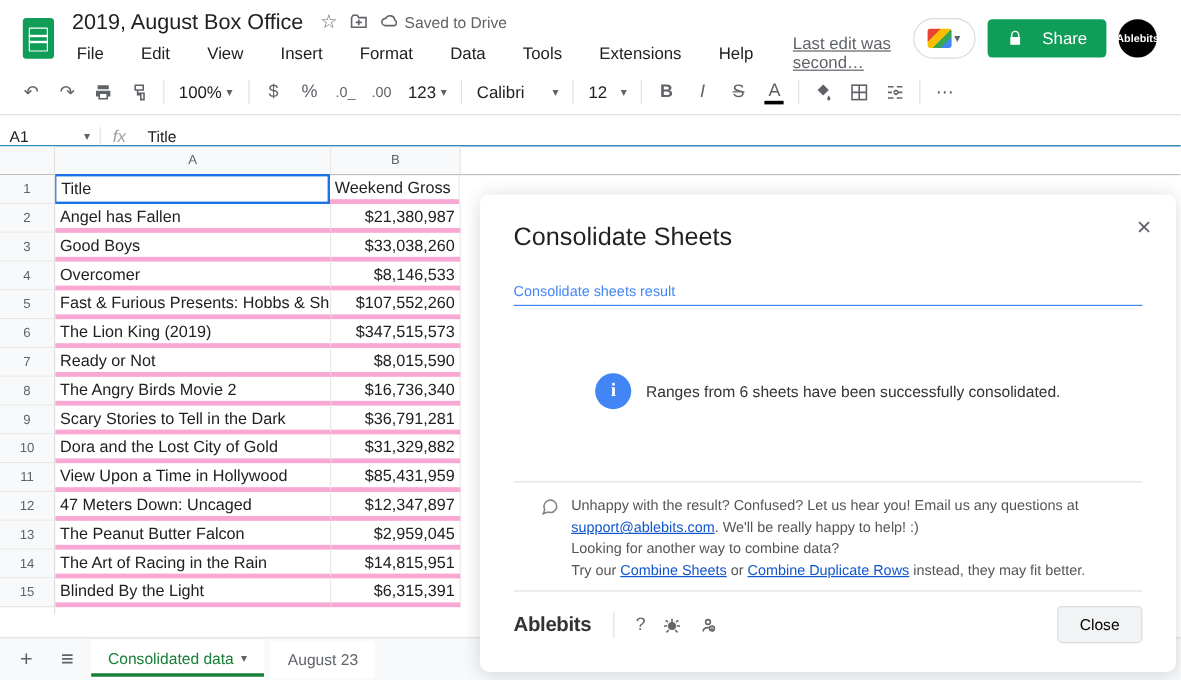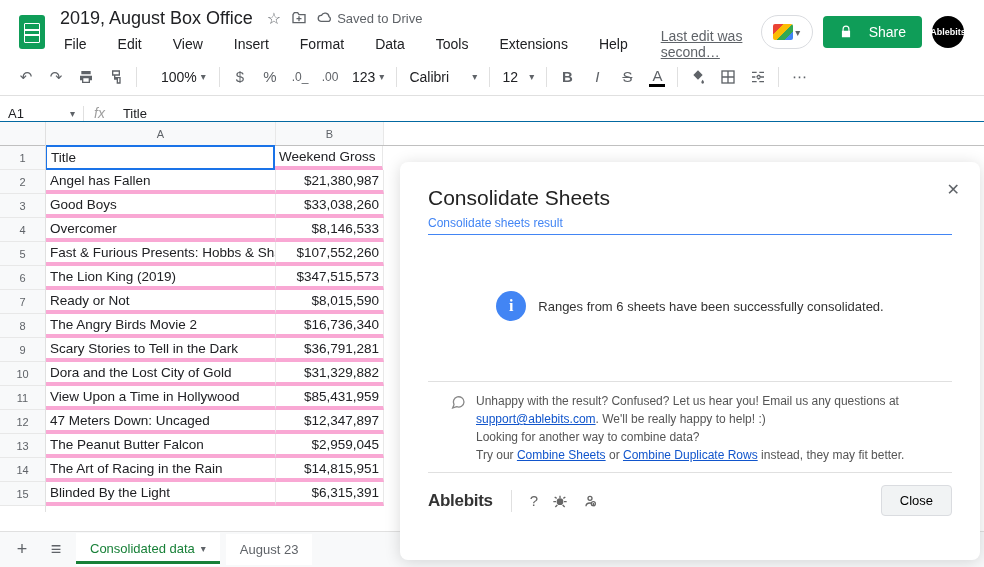--- a/index.html
+++ b/index.html
@@ -23,21 +23,21 @@
 .meet-btn { width: 52px; height: 34px; border: 1px solid #dadce0; border-radius: 20px; display: flex; align-items: center; justify-content: center; gap: 2px; cursor: pointer; }
 .meet-icon { width: 20px; height: 16px; background: linear-gradient(135deg,#ea4335 0 30%,#fbbc04 30% 55%,#34a853 55% 75%,#4285f4 75%); border-radius: 2px; }
 .share-btn { background: #0f9d58; color: #fff; padding: 8px 16px; border-radius: 4px; display: flex; align-items: center; gap: 16px; font-size: 14px; font-weight: 500; cursor: pointer; }
 .avatar { width: 32px; height: 32px; border-radius: 50%; background: #000; color: #fff; display: flex; align-items: center; justify-content: center; font-size: 9px; font-weight: bold; cursor: pointer; }
 
 
 .toolbar { display: flex; align-items: center; padding: 4px 12px; border-bottom: 1px solid #e0e0e0; height: 38px; gap: 2px; }
 .tb-btn { width: 28px; height: 28px; display: flex; align-items: center; justify-content: center; color: #5f6368; cursor: pointer; border-radius: 3px; font-size: 15px; }
 .tb-sep { width: 1px; height: 20px; background: #e0e0e0; margin: 0 4px; }
 .tb-select { display: flex; align-items: center; padding: 0 6px; color: #202124; font-size: 14px; cursor: pointer; gap: 4px; }
-.zoom-sel { width: 58px; margin-left: 12px; }
+.zoom-sel { width: 58px; }
 .font-sel { width: 80px; justify-content: space-between; }
 .size-sel { width: 44px; justify-content: space-between; }
 .chev { font-size: 10px; color: #5f6368; }
 
 
 .formula-bar { display: flex; align-items: flex-end; border-bottom: 1px solid #0369a1; height: 26px; }
 .name-box { width: 84px; border-right: 1px solid #e0e0e0; padding: 0 8px; font-size: 13px; display: flex; align-items: center; justify-content: space-between; }
 .fx-label { padding: 0 10px; color: #9e9e9e; font-style: italic; font-size: 14px; }
 .formula-input { flex: 1; padding: 0 8px; font-size: 13px; }
 
@@ -59,21 +59,21 @@
 
 .sheet-bar { position: absolute; bottom: 0; left: 0; right: 0; height: 36px; border-top: 1px solid #e0e0e0; display: flex; align-items: center; background: #f8f9fa; padding: 0 8px; gap: 6px; }
 .sheet-add { width: 28px; height: 28px; display: flex; align-items: center; justify-content: center; color: #5f6368; cursor: pointer; font-size: 18px; }
 .sheet-tab { padding: 8px 14px; background: #fff; border-radius: 0; font-size: 13px; cursor: pointer; display: flex; align-items: center; gap: 6px; }
 .sheet-tab.active { color: #188038; font-weight: 500; border-bottom: 2px solid transparent; box-shadow: inset 0 -3px 0 #188038; }
 .sheet-tab.inactive { color: #5f6368; }
 
 
 .panel { position: absolute; top: 162px; right: 4px; width: 580px; height: 398px; background: #fff; border-radius: 8px; box-shadow: 0 2px 16px rgba(0,0,0,0.15); padding: 24px 28px 16px 28px; z-index: 10; }
 .panel-close { position: absolute; top: 18px; right: 20px; color: #5f6368; font-size: 16px; cursor: pointer; }
-.panel-title { font-size: 21px; color: #222; margin-bottom: 6px; }
+.panel-title { font-size: 21px; color: #222; margin-bottom: 26px; }
 .panel-subtitle { color: #4285f4; font-size: 12px; margin-bottom: 4px; }
 .panel-underline { border-bottom: 1px solid #4285f4; margin-bottom: 56px; }
 .panel-msg { display: flex; align-items: center; justify-content: center; gap: 12px; margin-bottom: 60px; }
 .info-icon { width: 30px; height: 30px; border-radius: 50%; background: #4285f4; color: #fff; display: flex; align-items: center; justify-content: center; font-weight: bold; font-family: Georgia, serif; font-size: 16px; }
 .panel-msg-text { font-size: 13px; color: #333; }
 .panel-help { border-top: 1px solid #e0e0e0; padding: 10px 0 8px 48px; font-size: 12px; color: #555; position: relative; line-height: 1.5; }
 .panel-help .chat-icon { position: absolute; left: 22px; top: 12px; color: #888; }
 .panel-help a { color: #1155cc; text-decoration: underline; cursor: pointer; }
 .panel-footer { border-top: 1px solid #e0e0e0; padding-top: 12px; display: flex; align-items: center; justify-content: space-between; }
 .brand { font-size: 17px; font-weight: bold; color: #333; letter-spacing: -0.3px; }

